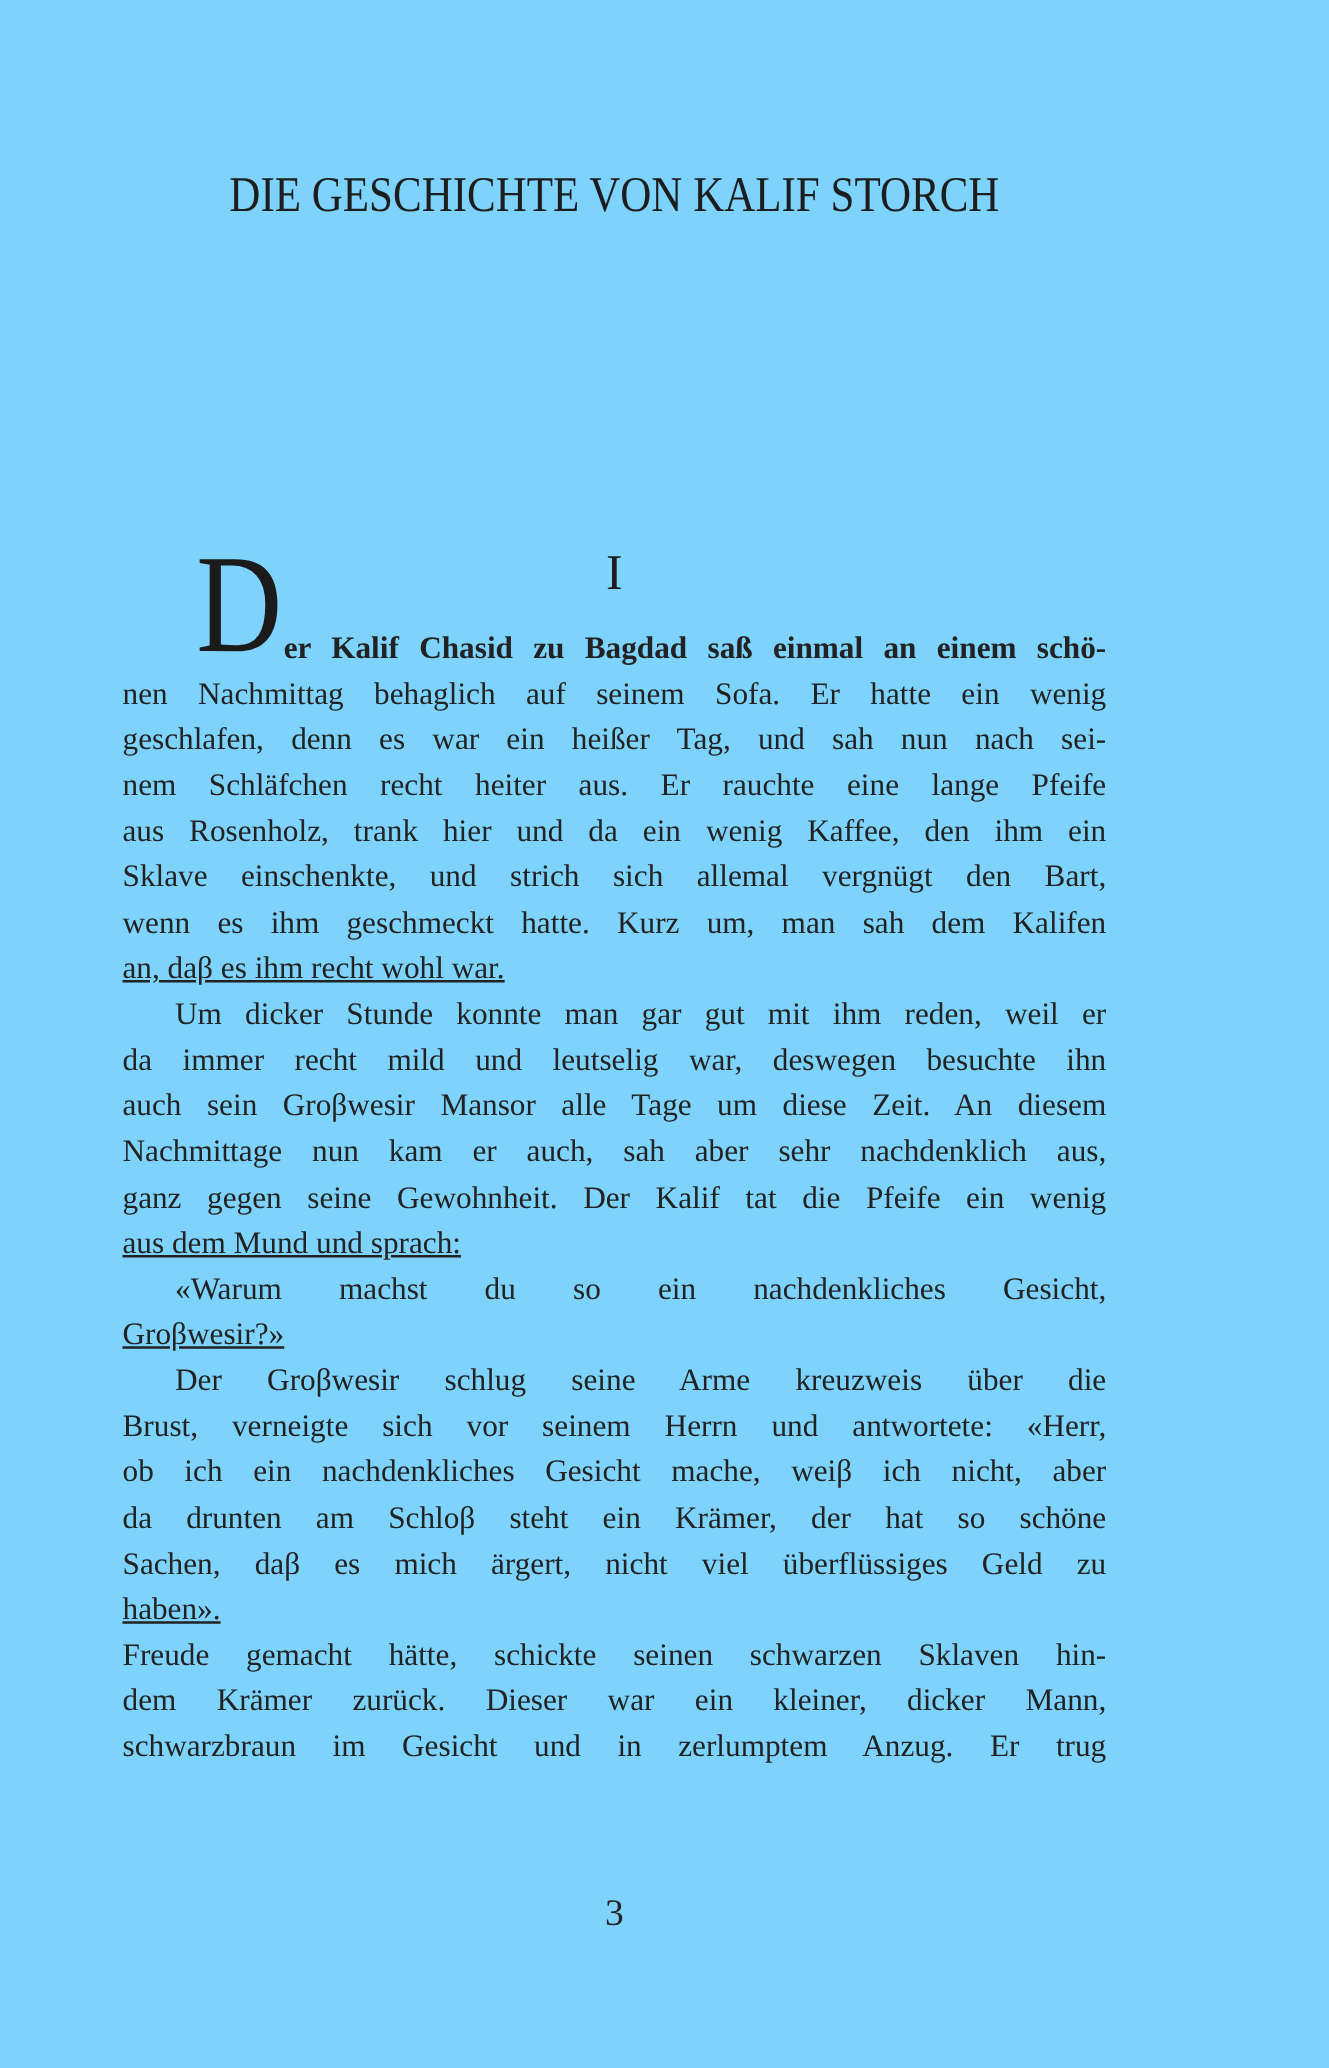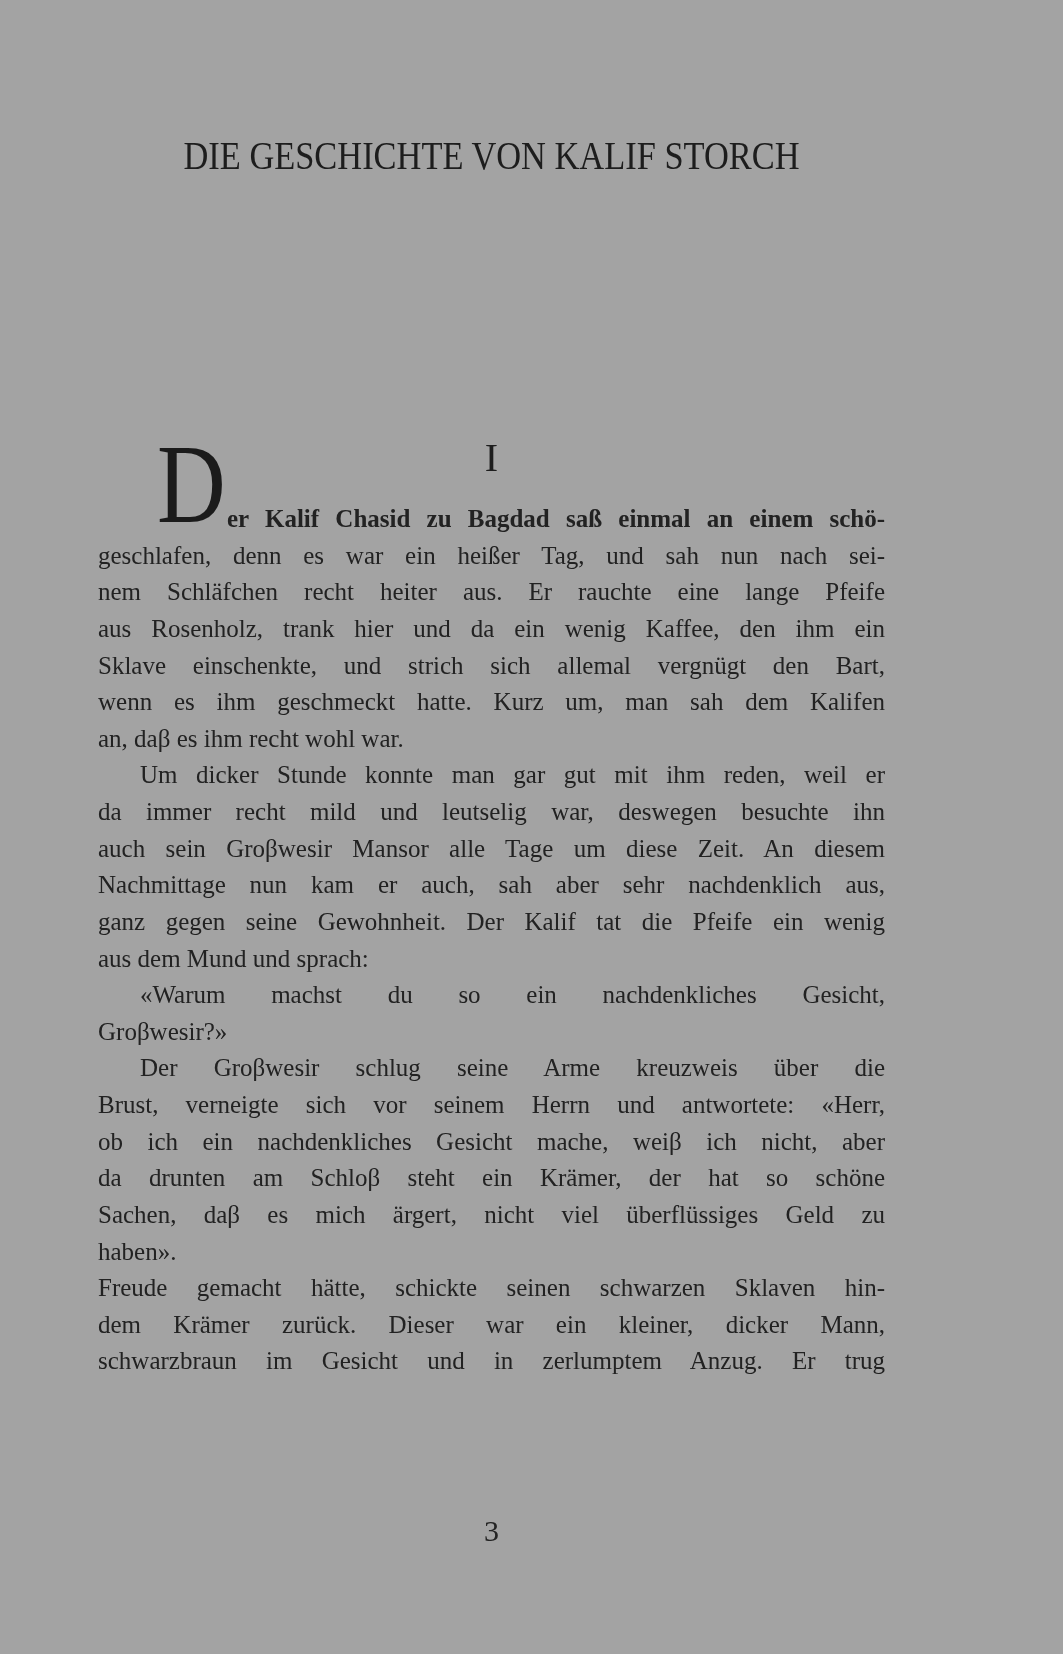--- a/index.html
+++ b/index.html
@@ -68,49 +68,51 @@
     line-height: 36.64px;
     height: 36.64px;
     text-align: justify;
     text-align-last: justify;
     white-space: normal;
     overflow: visible;
   }
   .line.end {
     text-align: left;
     text-align-last: left;
+    text-decoration: underline;
   }
   .line.indent { text-indent: 42px; }
   .line.dropline { text-indent: 129px; font-weight: bold; }
   .pagenum {
     position: absolute;
     top: 1516px;
     left: 0;
     width: 100%;
     font-size: 30px;
     line-height: 1;
     text-align: center;
     color: #242424;
   }
 </style>
 </head>
 <body>
 
-<div class="page" style="background: #a3a3a3; color: rgb(34, 34, 34);">
+<div class="page" style="background: #7dd3fc; color: rgb(34, 34, 34);">
   <div class="column">
 
     <h1 class="title">DIE GESCHICHTE VON KALIF STORCH</h1>
 
     <div class="chapter">I</div>
 
     <span class="dropcap">D</span>
 
     <div class="bodytext">
       <div class="para">
         <div class="line dropline">er Kalif Chasid zu Bagdad saß einmal an einem schö-</div>
+        <div class="line">nen Nachmittag behaglich auf seinem Sofa. Er hatte ein wenig</div>
         <div class="line">geschlafen, denn es war ein heißer Tag, und sah nun nach sei-</div>
         <div class="line">nem Schläfchen recht heiter aus. Er rauchte eine lange Pfeife</div>
         <div class="line">aus Rosenholz, trank hier und da ein wenig Kaffee, den ihm ein</div>
         <div class="line">Sklave einschenkte, und strich sich allemal vergnügt den Bart,</div>
         <div class="line">wenn es ihm geschmeckt hatte. Kurz um, man sah dem Kalifen</div>
         <div class="line end">an, daβ es ihm recht wohl war.</div>
       </div>
       <div class="para">
         <div class="line indent">Um dicker Stunde konnte man gar gut mit ihm reden, weil er</div>
         <div class="line">da immer recht mild und leutselig war, deswegen besuchte ihn</div>

